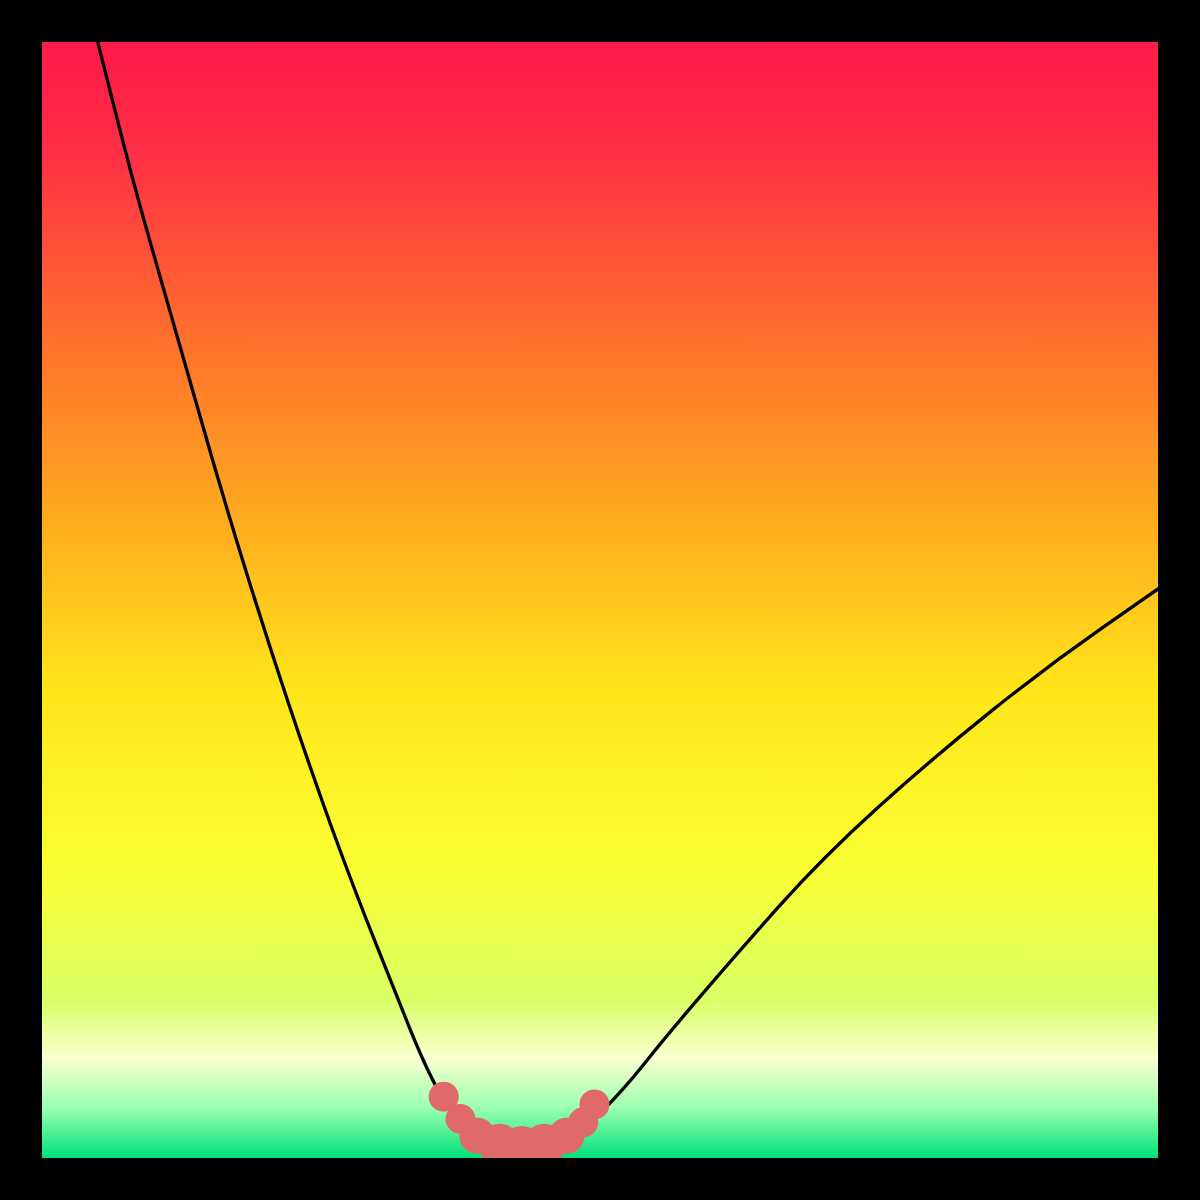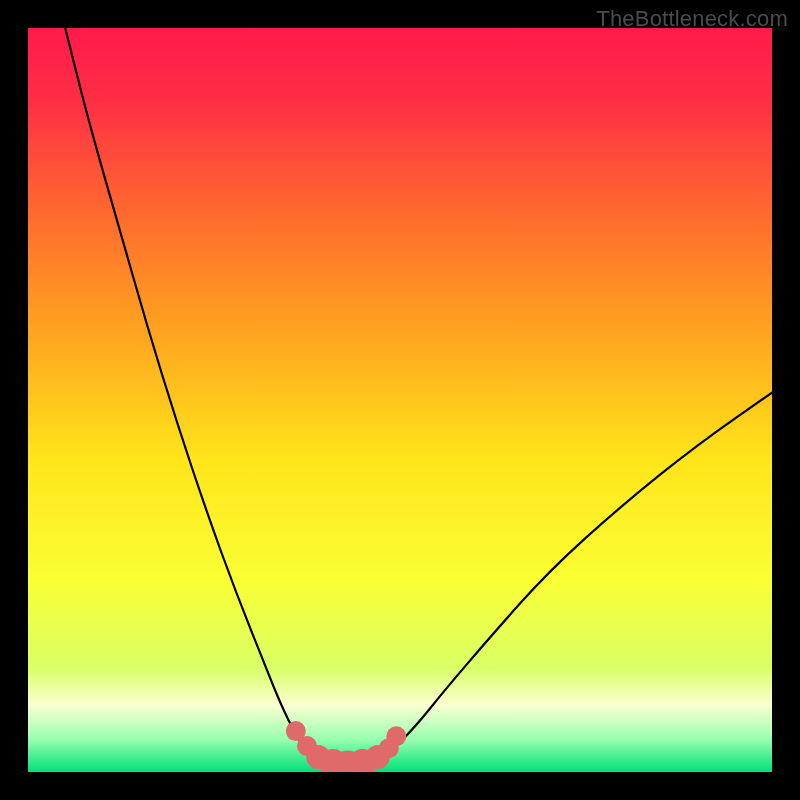--- a/index.html
+++ b/index.html
@@ -40,21 +40,20 @@
     font-size: 22px;
     font-weight: 500;
     letter-spacing: 0.2px;
     user-select: none;
   }
 </style>
 </head>
 <body>
 
 <div class="frame">
-  <div class="watermark">TheBottleneck.com</div>
 
   <div class="plot-area">
     <svg class="gradient-bg" viewBox="0 0 744 744" preserveAspectRatio="none">
       <defs>
         <linearGradient id="bg-grad" x1="0" y1="0" x2="0" y2="1">
             <stop offset="0.0%" stop-color="#ff1a4b"></stop>
             <stop offset="10.0%" stop-color="#ff2f45"></stop>
             <stop offset="25.0%" stop-color="#ff6a2e"></stop>
             <stop offset="42.0%" stop-color="#ffa81f"></stop>
             <stop offset="58.0%" stop-color="#ffe51a"></stop>

